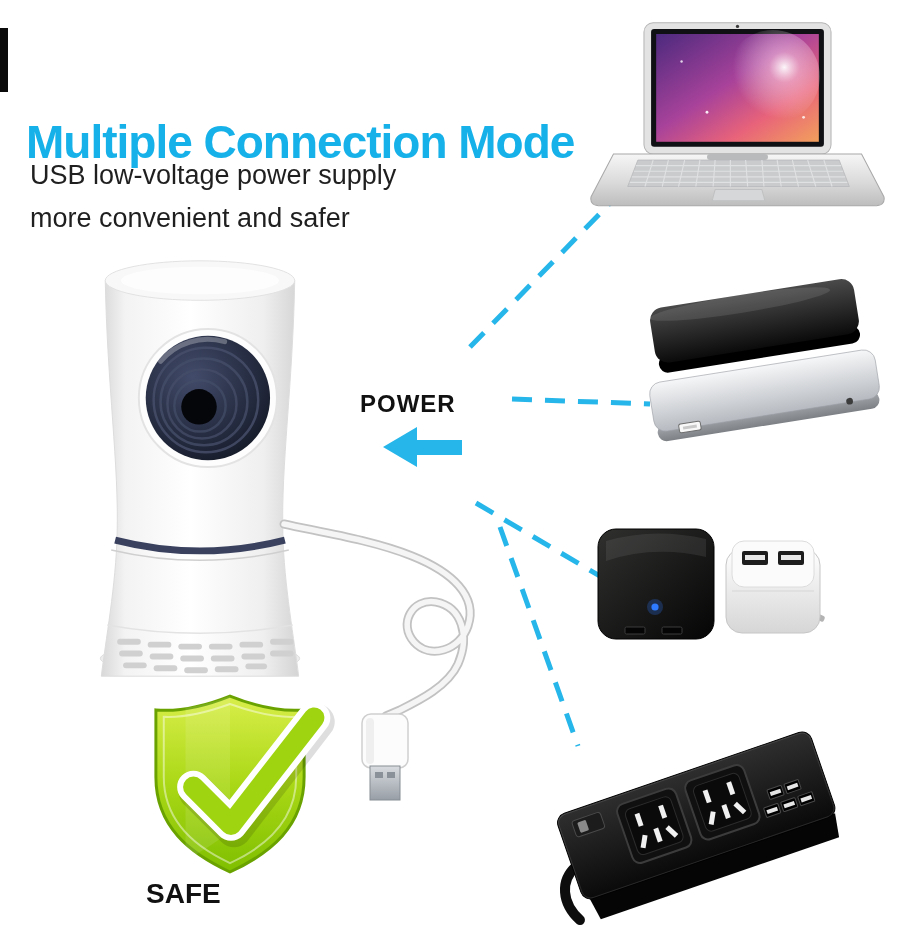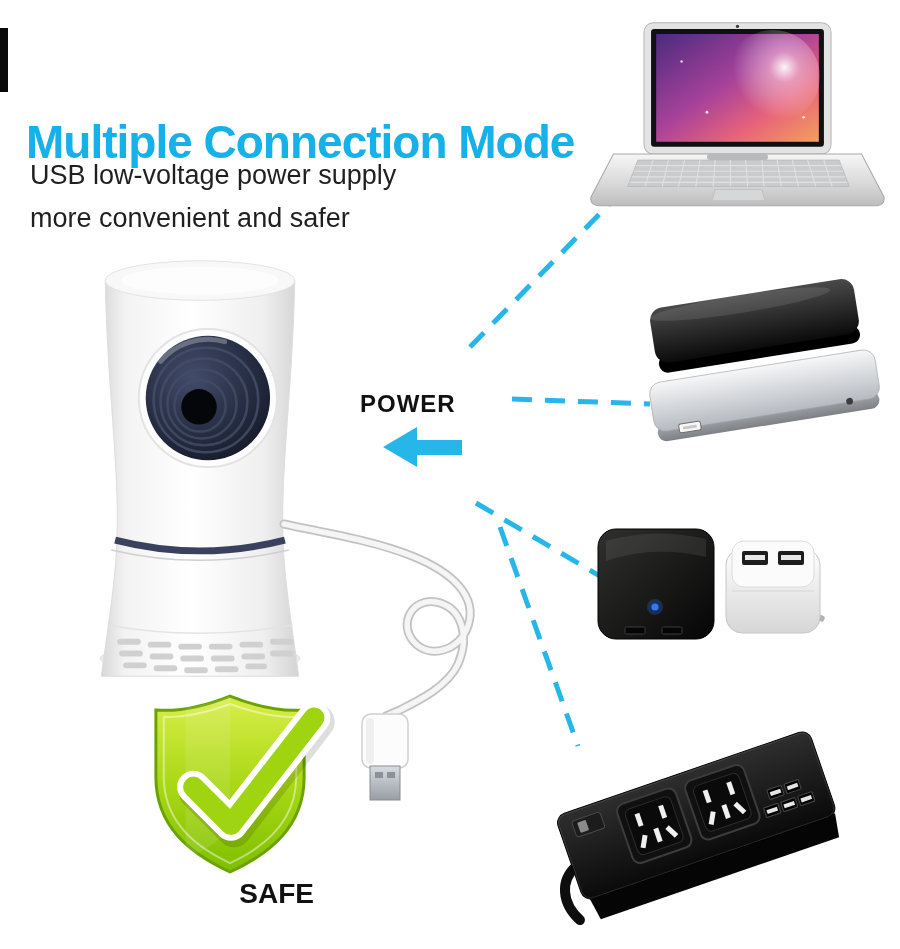--- a/index.html
+++ b/index.html
@@ -18,21 +18,21 @@
   .subtitle{
     left:30px;width:430px;font-size:27px;color:var(--text_dark,#1f1f1f);
   }
   #subtitle1{top:160px;}
   #subtitle2{top:203px;}
   #power-label{
     left:360px;top:390px;width:110px;
     font-size:24px;font-weight:600;letter-spacing:1px;color:#111;
   }
   #safe-label{
-    left:146px;top:878px;width:168px;text-align:right;
+    left:146px;top:878px;width:168px;text-align:left;
     font-size:28px;font-weight:700;color:#111;
   }
   #canvas-overlay{left:0;top:0;width:900px;height:949px;pointer-events:none;}
   #lamp-box{left:52px;top:240px;width:296px;height:460px;}
   #laptop-box{left:585px;top:20px;width:305px;height:210px;}
   #powerbank-box{left:632px;top:268px;width:258px;height:188px;}
   #adapter-box{left:592px;top:515px;width:235px;height:140px;}
   #powerstrip-box{left:545px;top:703px;width:300px;height:235px;}
   #shield-box{left:146px;top:692px;width:168px;height:188px;}
   svg{display:block;width:100%;height:100%;overflow:visible;}

